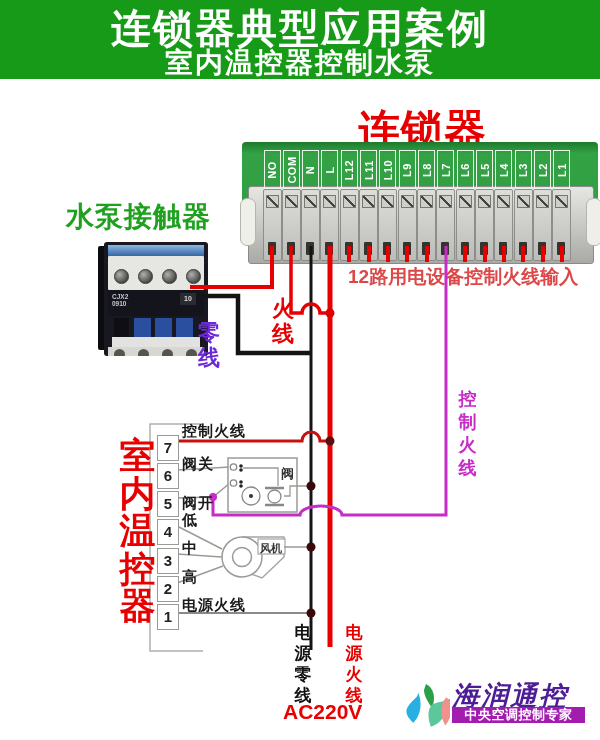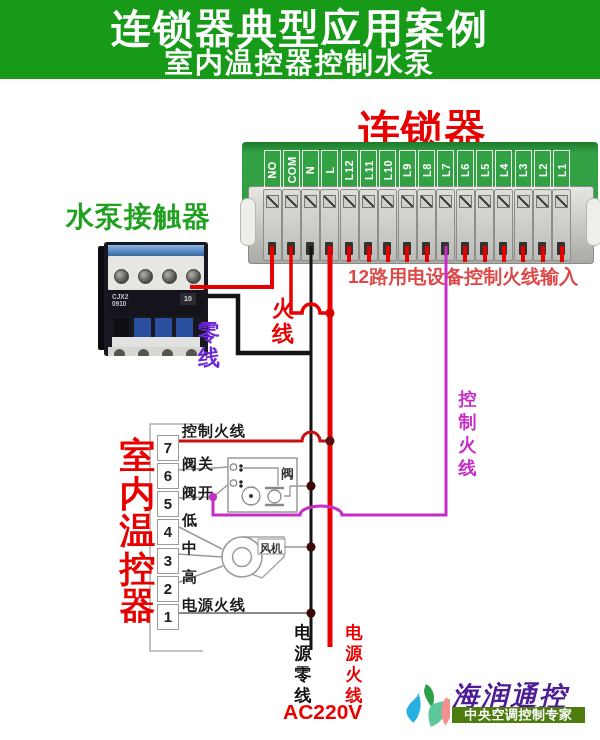--- a/index.html
+++ b/index.html
@@ -20,21 +20,21 @@
   .tlabel{position:absolute;top:150px;width:15px;height:37px;border:1.5px solid #eaf5ea;display:flex;align-items:center;justify-content:center;}
   .tlabel span{display:block;transform:rotate(-90deg);color:#fff;font-size:11px;font-weight:bold;white-space:nowrap;letter-spacing:0.5px;}
   .tcell{position:absolute;top:189px;width:17px;height:70px;background:linear-gradient(#dedeDA,#bcbcb8);border:1px solid #8d8d89;border-radius:2px;}
   .tcell .screw{position:absolute;left:2px;top:5px;width:11px;height:11px;background:
       linear-gradient(45deg,transparent 42%,#44443f 42%,#44443f 58%,transparent 58%),#cfcfca;border:1px solid #77776f;}
   .tcell .hole{position:absolute;left:4px;bottom:5px;width:8px;height:13px;background:#33332f;border-radius:1px;}
   
   #contactor{left:98px;top:238px;width:116px;height:120px;}
   
   #logo-name{font-style:italic;letter-spacing:2px;}
-  #logo-bar{background:#4d7c0f;color:#fff;display:flex;align-items:center;justify-content:center;}
+  #logo-bar{background:#a21caf;color:#fff;display:flex;align-items:center;justify-content:center;}
 </style>
 </head>
 <body>
 
 <div id="page">
 
   <div id="header" class="abs">
     <div class="t1">连锁器典型应用案例</div>
     <div class="t2">室内温控器控制水泵</div>
   </div>
@@ -265,21 +265,21 @@
   <div class="abs bold" style="left:283px;top:700px;font-size:21px;color:#e80000;">AC220V</div>
 
   <div class="abs bold vtext" style="left:118px;top:437px;width:39px;font-size:36px;line-height:37.5px;color:#e80000;">室内温控器</div>
 
   <div id="thermo-rows">
       <div class="abs bold" style="left: 157px; top: 435px; width: 20px; height: 24px; border: 1.5px solid rgb(154, 154, 150); background: rgb(255, 255, 255); font-size: 15px; color: rgb(34, 34, 34); text-align: center; line-height: 24px;">7</div>
       <div class="abs bold" style="left: 182px; top: 422px; font-size: 15px; color: rgb(26, 26, 26); letter-spacing: 1px;">控制火线</div>
       <div class="abs bold" style="left: 157px; top: 463px; width: 20px; height: 24px; border: 1.5px solid rgb(154, 154, 150); background: rgb(255, 255, 255); font-size: 15px; color: rgb(34, 34, 34); text-align: center; line-height: 24px;">6</div>
       <div class="abs bold" style="left: 182px; top: 455px; font-size: 15px; color: rgb(26, 26, 26); letter-spacing: 1px;">阀关</div>
       <div class="abs bold" style="left: 157px; top: 491px; width: 20px; height: 24px; border: 1.5px solid rgb(154, 154, 150); background: rgb(255, 255, 255); font-size: 15px; color: rgb(34, 34, 34); text-align: center; line-height: 24px;">5</div>
-      <div class="abs bold" style="left: 182px; top: 484px; font-size: 15px; color: rgb(26, 26, 26); letter-spacing: 1px;">阀开</div>
+      <div class="abs bold" style="left: 182px; top: 494px; font-size: 15px; color: rgb(26, 26, 26); letter-spacing: 1px;">阀开</div>
       <div class="abs bold" style="left: 157px; top: 519px; width: 20px; height: 24px; border: 1.5px solid rgb(154, 154, 150); background: rgb(255, 255, 255); font-size: 15px; color: rgb(34, 34, 34); text-align: center; line-height: 24px;">4</div>
       <div class="abs bold" style="left: 182px; top: 511px; font-size: 15px; color: rgb(26, 26, 26); letter-spacing: 1px;">低</div>
       <div class="abs bold" style="left: 157px; top: 548px; width: 20px; height: 24px; border: 1.5px solid rgb(154, 154, 150); background: rgb(255, 255, 255); font-size: 15px; color: rgb(34, 34, 34); text-align: center; line-height: 24px;">3</div>
       <div class="abs bold" style="left: 182px; top: 539px; font-size: 15px; color: rgb(26, 26, 26); letter-spacing: 1px;">中</div>
       <div class="abs bold" style="left: 157px; top: 576px; width: 20px; height: 24px; border: 1.5px solid rgb(154, 154, 150); background: rgb(255, 255, 255); font-size: 15px; color: rgb(34, 34, 34); text-align: center; line-height: 24px;">2</div>
       <div class="abs bold" style="left: 182px; top: 568px; font-size: 15px; color: rgb(26, 26, 26); letter-spacing: 1px;">高</div>
       <div class="abs bold" style="left: 157px; top: 604px; width: 20px; height: 24px; border: 1.5px solid rgb(154, 154, 150); background: rgb(255, 255, 255); font-size: 15px; color: rgb(34, 34, 34); text-align: center; line-height: 24px;">1</div>
       <div class="abs bold" style="left: 182px; top: 596px; font-size: 15px; color: rgb(26, 26, 26); letter-spacing: 1px;">电源火线</div>
     </div>
 

